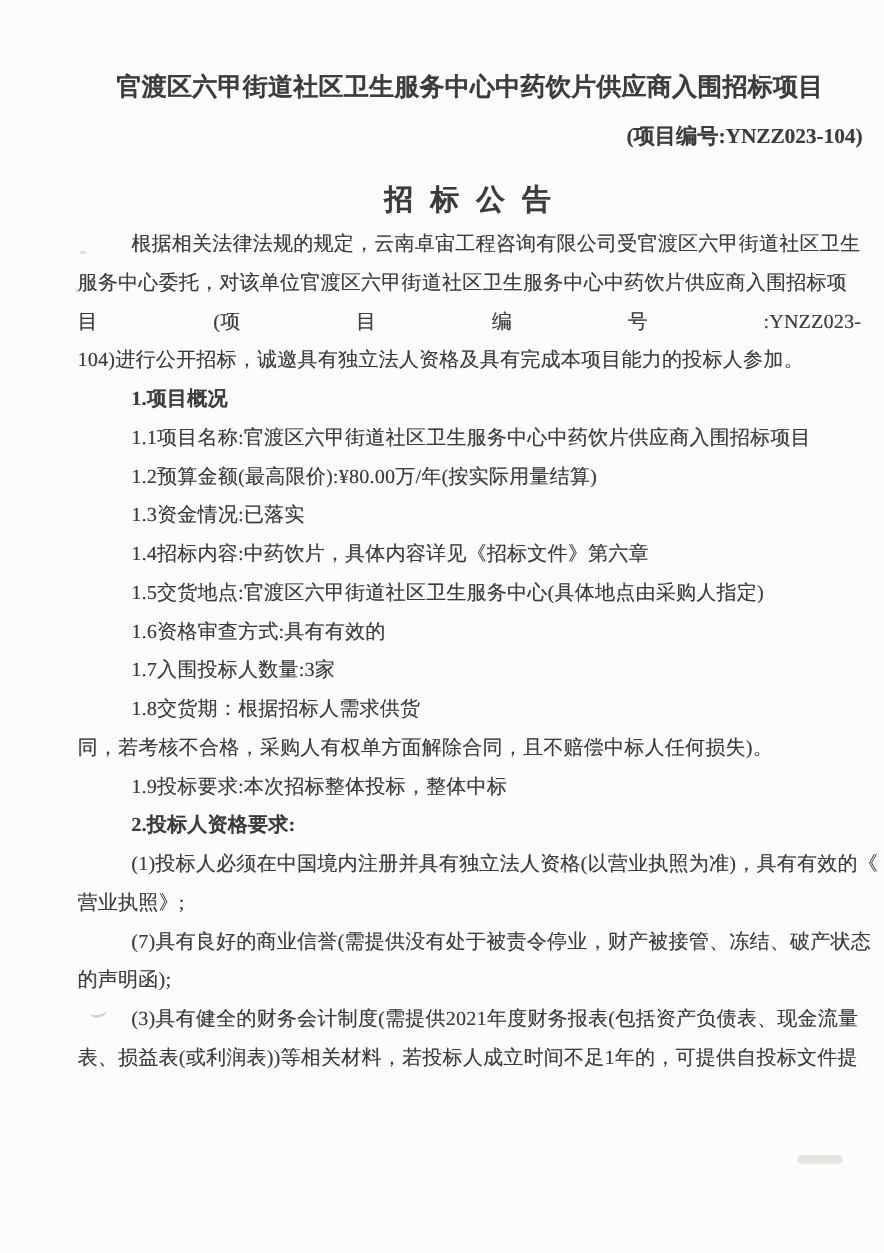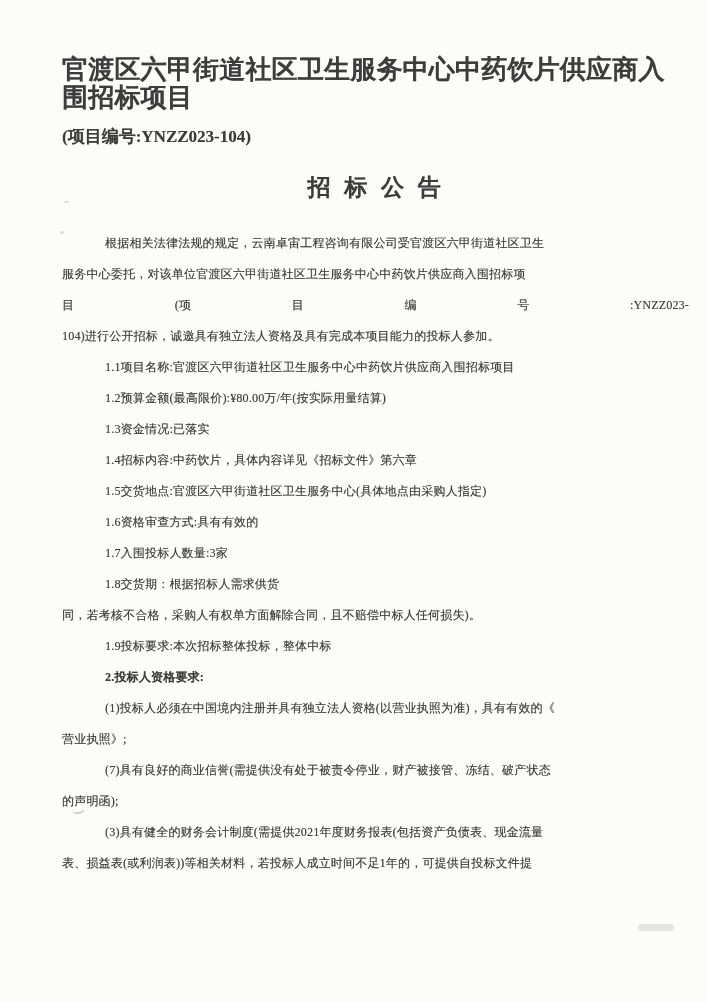--- a/index.html
+++ b/index.html
@@ -17,43 +17,44 @@
     text-shadow: 0.3px 0 0 rgba(60,60,60,0.45);
   }
   .content {
     position: absolute;
     left: 62px;
     top: 0;
     width: 628px;
   }
   .doc-title {
     margin-top: 56px;
-    font-size: 26px;
+    text-align: center;
+    font-size: 20px;
     font-weight: 700;
     line-height: 28px;
     letter-spacing: 0.2px;
   }
   .doc-subtitle {
     margin-top: 12px;
-    text-align: left;
+    text-align: right;
     font-size: 17px;
     font-weight: 700;
     line-height: 26px;
   }
   .notice-heading {
     margin-top: 22px;
     text-align: center;
     font-size: 23px;
     font-weight: 700;
     line-height: 32px;
     letter-spacing: 4px;
   }
   .body-text {
-    margin-top: 24px;
-    font-size: 12px;
+    margin-top: 4px;
+    font-size: 16px;
     line-height: 31px;
     letter-spacing: 0.2px;
   }
   .line {
     height: 31px;
     white-space: nowrap;
   }
   .indent { padding-left: 43px; }
   .b { font-weight: 700; }
   .spread {
@@ -102,20 +103,21 @@
       <div class="line spread">
         <span>目</span>
         <span>(项</span>
         <span>目</span>
         <span>编</span>
         <span>号</span>
         <span>:YNZZ023-</span>
       </div>
       <div class="line">104)进行公开招标，诚邀具有独立法人资格及具有完成本项目能力的投标人参加。</div>
 
+      <div class="line indent b">1.项目概况</div>
       <div class="line indent">1.1项目名称:官渡区六甲街道社区卫生服务中心中药饮片供应商入围招标项目</div>
       <div class="line indent">1.2预算金额(最高限价):¥80.00万/年(按实际用量结算)</div>
       <div class="line indent">1.3资金情况:已落实</div>
       <div class="line indent">1.4招标内容:中药饮片，具体内容详见《招标文件》第六章</div>
       <div class="line indent">1.5交货地点:官渡区六甲街道社区卫生服务中心(具体地点由采购人指定)</div>
       <div class="line indent">1.6资格审查方式:具有有效的</div>
       <div class="line indent">1.7入围投标人数量:3家</div>
       <div class="line indent">1.8交货期：根据招标人需求供货</div>
       <div class="line">同，若考核不合格，采购人有权单方面解除合同，且不赔偿中标人任何损失)。</div>
       <div class="line indent">1.9投标要求:本次招标整体投标，整体中标</div>

